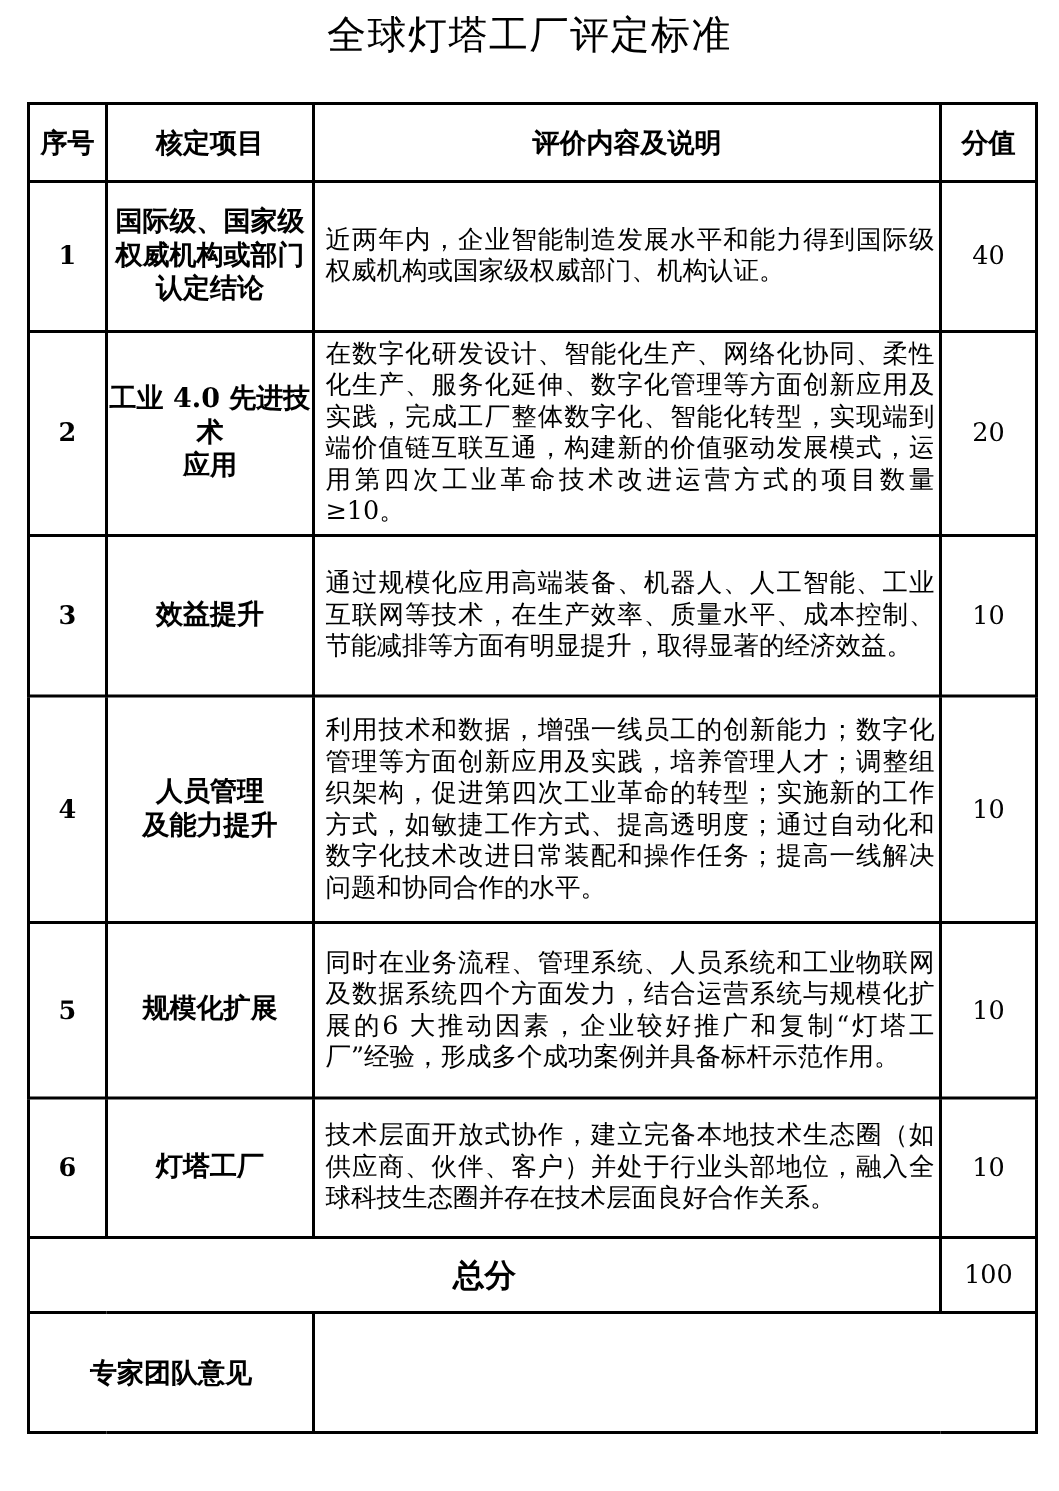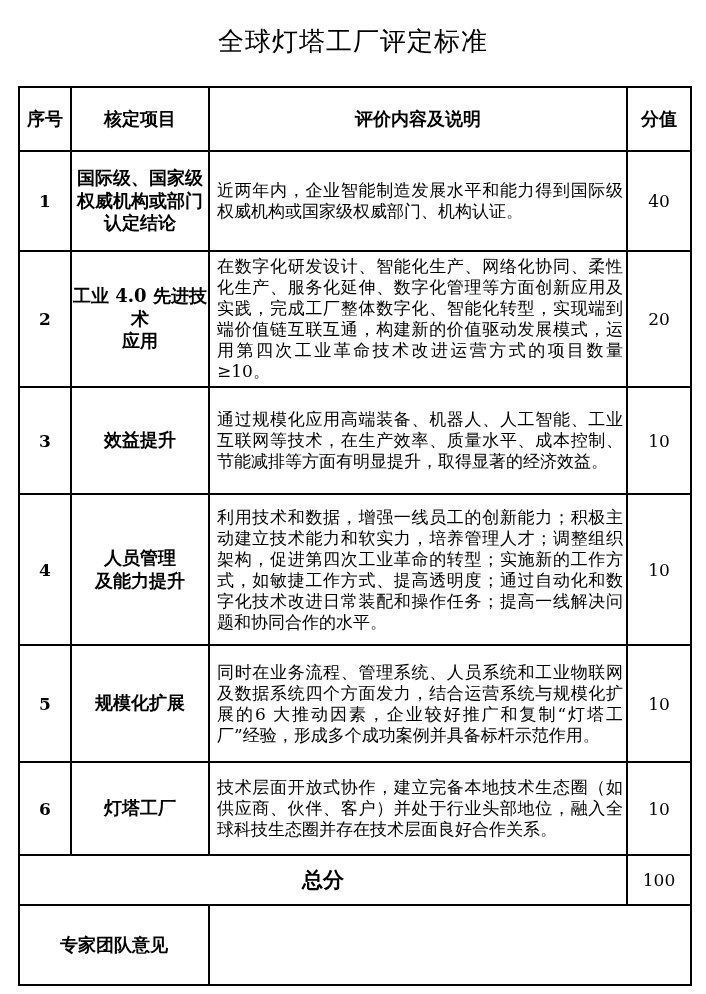--- a/index.html
+++ b/index.html
@@ -15,40 +15,40 @@
     width: 706px;
     height: 994px;
     background: #ffffff;
     padding-top: 6px;
   }
   .doc-title {
     text-align: center;
     font-size: 26px;
     font-weight: normal;
     letter-spacing: 1px;
-    margin-top: 18px;
+    margin-top: 0;
     margin-bottom: 27px;
   }
   table.assessment {
     border-collapse: collapse;
     table-layout: fixed;
     margin-left: 18px;
     width: 672px;
   }
   table.assessment td, table.assessment th {
     border: 2px solid #000000;
     vertical-align: middle;
     overflow: hidden;
   }
   col.c-no      { width: 52px; }
   col.c-item    { width: 138px; }
   col.c-content { width: 418px; }
   col.c-score   { width: 64px; }
 
-  tr.r-header { height: 64px; }
+  tr.r-header { height: 52px; }
   tr.r-1 { height: 100px; }
   tr.r-2 { height: 135px; }
   tr.r-3 { height: 107px; }
   tr.r-4 { height: 151px; }
   tr.r-5 { height: 117px; }
   tr.r-6 { height: 93px; }
   tr.r-total { height: 50px; }
   tr.r-expert { height: 80px; }
 
   th.hdr {
@@ -137,21 +137,21 @@
       <td class="no-cell">3</td>
       <td class="item-cell">效益提升</td>
       <td class="content-cell">通过规模化应用高端装备、机器人、人工智能、工业互联网等技术，在生产效率、质量水平、成本控制、节能减排等方面有明显提升，取得显著的经济效益。</td>
       <td class="score-cell">10</td>
     </tr>
 
     <tr class="r-4">
       <td class="no-cell">4</td>
       <td class="item-cell">人员管理
 及能力提升</td>
-      <td class="content-cell">利用技术和数据，增强一线员工的创新能力；积极主动建立技术能力和软实力，培养管理人才；调整组织架构，促进第四次工业革命的转型；实施新的工作方式，如敏捷工作方式、提高透明度；通过自动化和数字化技术改进日常装配和操作任务；提高一线解决问题和协同合作的水平。</td>
+      <td class="content-cell">利用技术和数据，增强一线员工的创新能力；数字化管理等方面创新应用及实践，培养管理人才；调整组织架构，促进第四次工业革命的转型；实施新的工作方式，如敏捷工作方式、提高透明度；通过自动化和数字化技术改进日常装配和操作任务；提高一线解决问题和协同合作的水平。</td>
       <td class="score-cell">10</td>
     </tr>
 
     <tr class="r-5">
       <td class="no-cell">5</td>
       <td class="item-cell">规模化扩展</td>
       <td class="content-cell">同时在业务流程、管理系统、人员系统和工业物联网及数据系统四个方面发力，结合运营系统与规模化扩展的6 大推动因素，企业较好推广和复制“灯塔工厂”经验，形成多个成功案例并具备标杆示范作用。</td>
       <td class="score-cell">10</td>
     </tr>
 

